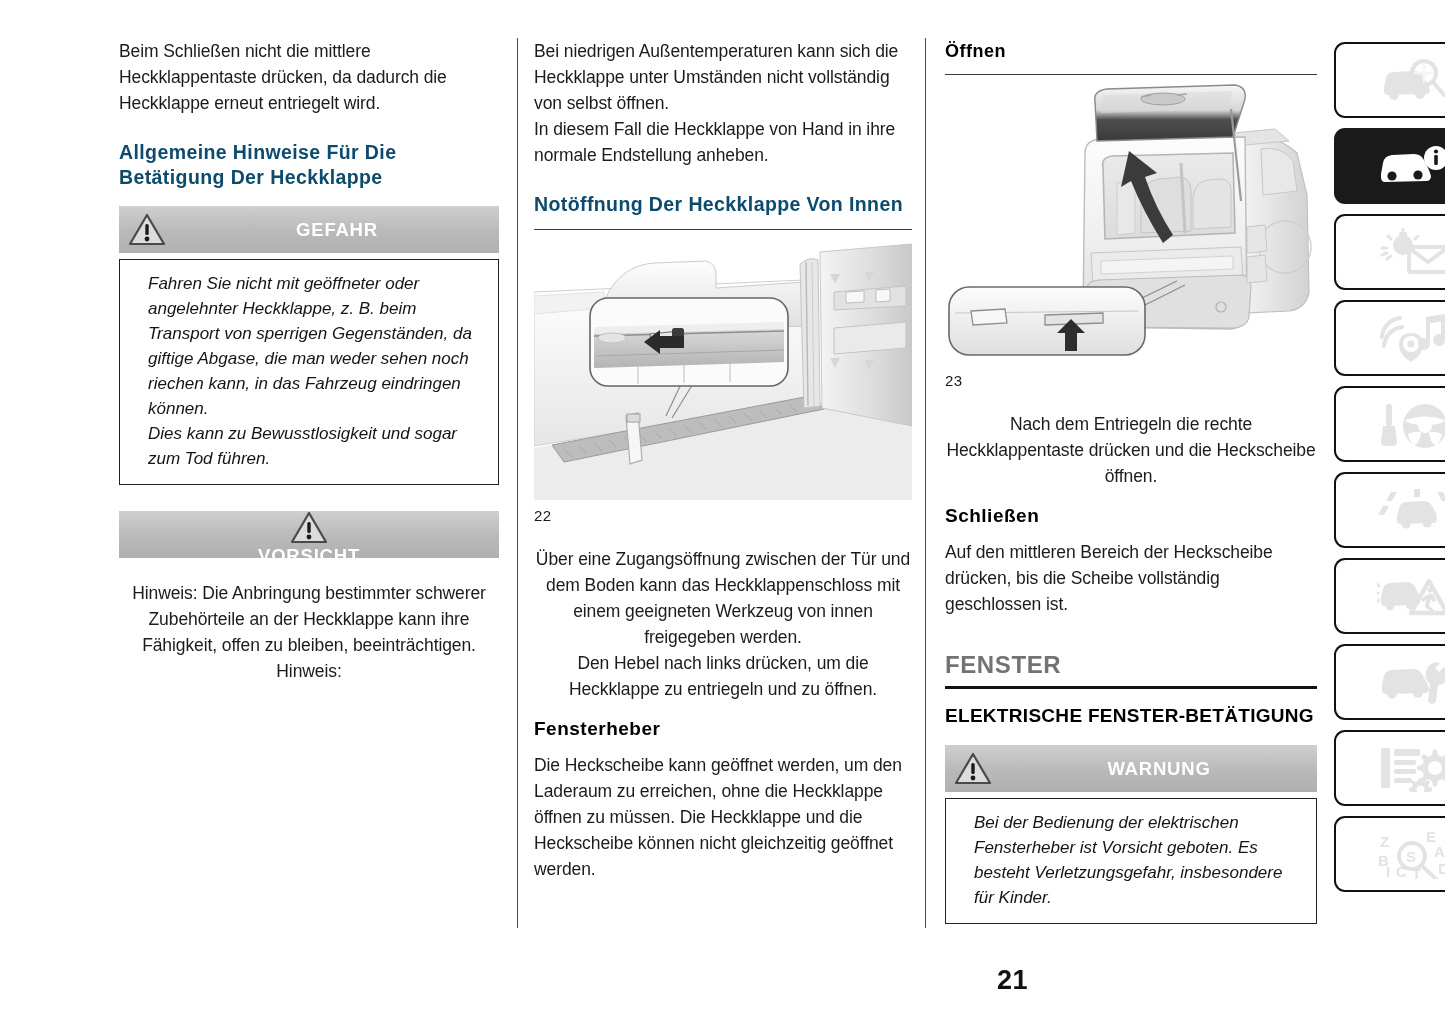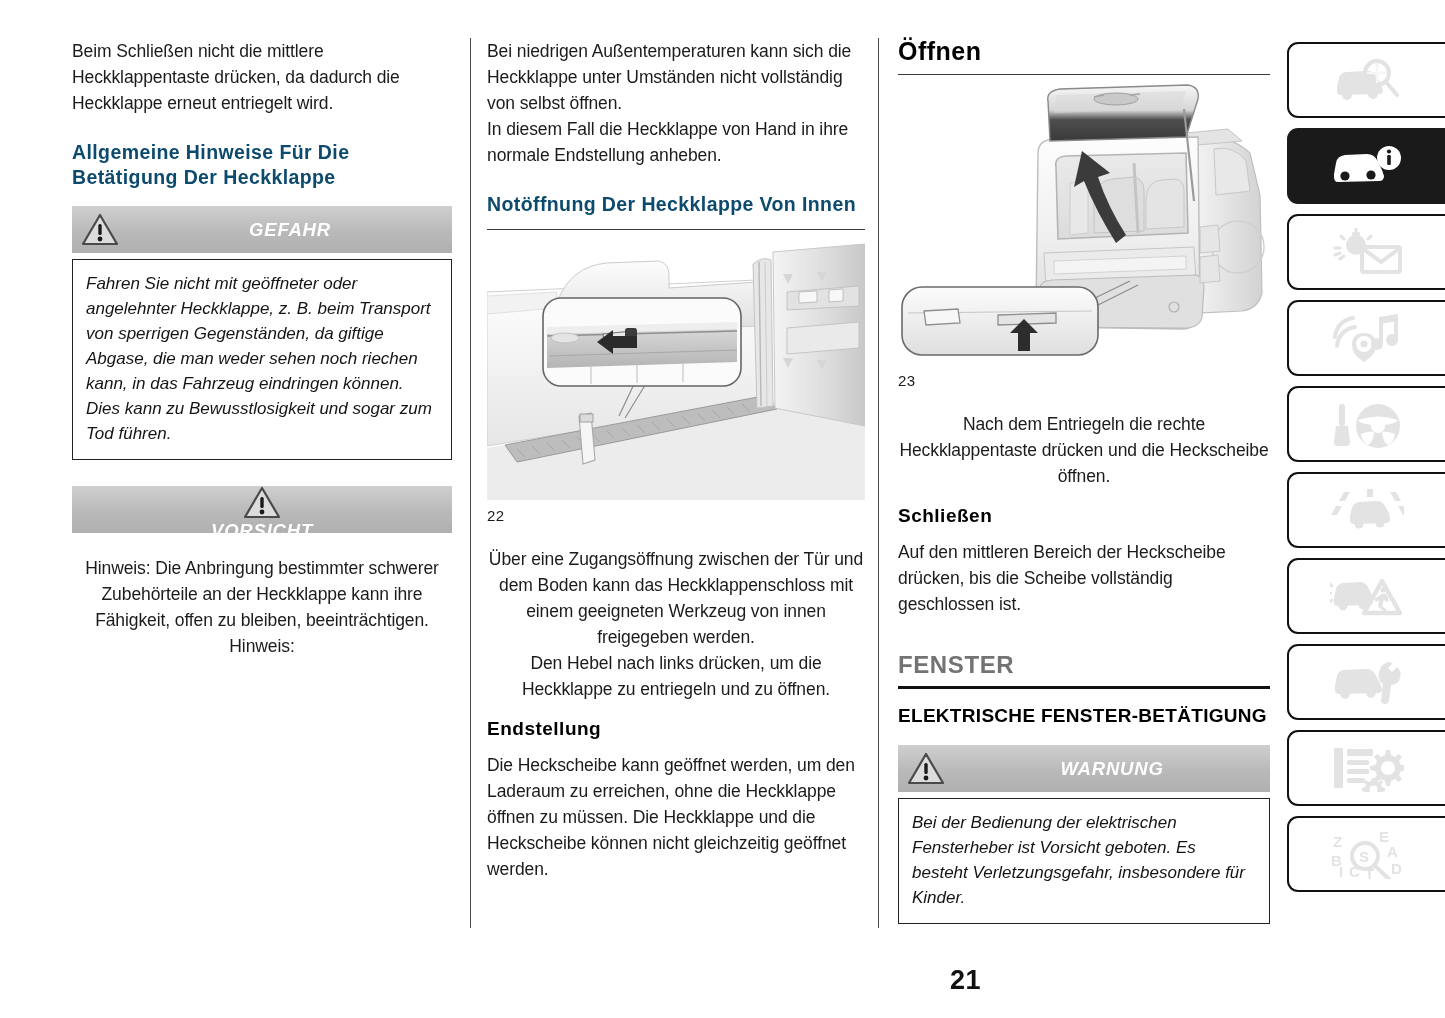--- a/index.html
+++ b/index.html
@@ -6,20 +6,21 @@
   html, body {
     width: 1445px; height: 1018px;
     background: #ffffff;
     font-family: "Liberation Sans", sans-serif;
     overflow: hidden;
   }
   #page {
     position: relative;
     width: 1163px; height: 1018px;
     background: #fff;
+    margin-left: 47px;
   }
   
   .col { position: absolute; top: 38px; }
   #col1 { left: 72px;  width: 380px; }
   #col2 { left: 487px; width: 378px; }
   #col3 { left: 898px; width: 372px; }
 
   .vrule { position: absolute; top: 38px; width: 1px; background: #4a4a4a; }
   #vrule1 { left: 470px; height: 890px; }
   #vrule2 { left: 878px; height: 890px; }
@@ -74,27 +75,26 @@
     background: linear-gradient(to bottom, #cfcfcf 0%, #b9b9b9 55%, #b0b0b0 100%);
     display: flex;
     align-items: center;
   }
   .warnbar .tri { width: 56px; display: flex; justify-content: center; align-items: center; }
   .warnbar .wtitle {
     flex: 1;
     text-align: center;
     font-size: 18.5px;
     font-weight: bold;
-    font-style: italic;
     color: #ffffff;
     letter-spacing: 0.8px;
   }
   .warnbox {
     border: 1.5px solid #222;
-    padding: 11px 13px 13px 13px;
+    padding: 11px 13px 13px 28px;
     margin-top: 6px;
   }
   .warnbox p {
     font-size: 17px;
     line-height: 25px;
     font-style: italic;
     color: #141414;
   }
 
   
@@ -281,28 +281,28 @@
           <rect x="138" y="98" width="12" height="10" rx="2.5" fill="#3c3c3c"></rect>
 
           <path d="M150 114 L150 106 L126 106 L126 100 L110 112 L126 124 L126 118 L150 118 Z" fill="#2b2b2b"></path>
         </svg>
       </div>
       <div class="fignum">22</div>
     </div>
 
     <p class="body gap">Über eine Zugangsöffnung zwischen der Tür und dem Boden kann das Heckklappenschloss mit einem geeigneten Werkzeug von innen freigegeben werden.<br>Den Hebel nach links drücken, um die Heckklappe zu entriegeln und zu öffnen.</p>
 
-    <h2 class="subsec">Endstellung</h2>
+    <h2 class="subsec">Fensterheber</h2>
 
     <p class="body">Die Heckscheibe kann geöffnet werden, um den Laderaum zu erreichen, ohne die Heckklappe öffnen zu müssen. Die Heckklappe und die Heckscheibe können nicht gleichzeitig geöffnet werden.</p>
   </div>
 
   <div class="col" id="col3">
 
-    <h2 class="subsec" style="margin-top:0;font-size:25px;">Öffnen</h2>
+    <h2 class="subsec" style="margin-top:0;font-size:18px;">Öffnen</h2>
 
     <div class="figwrap" style="margin-top:6px;">
       <div class="fig-rule"></div>
       <div class="figbox">
         <svg viewBox="0 0 372 290" width="372" height="290">
           <defs>
             <linearGradient id="g23body" x1="0" y1="0" x2="0" y2="1">
               <stop offset="0" stop-color="#fdfdfd"></stop>
                 <stop offset="0.55" stop-color="#eeeeee"></stop>
                 <stop offset="1" stop-color="#d8d8d8"></stop>

